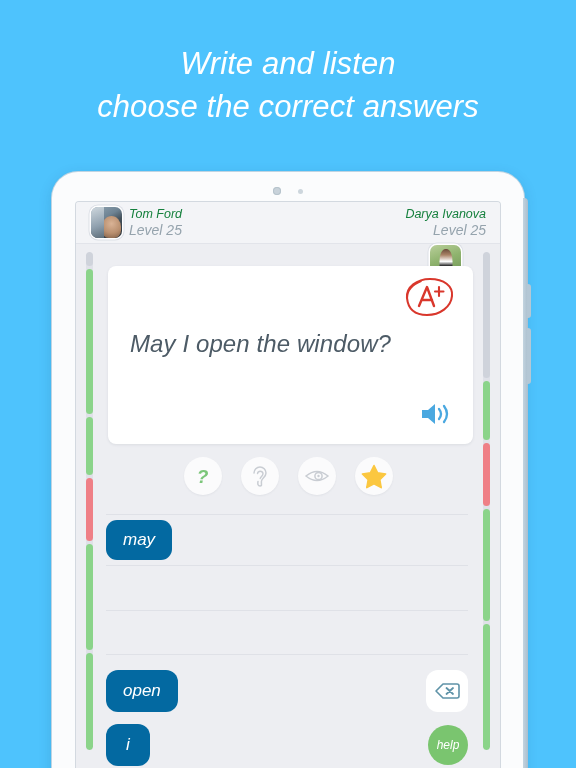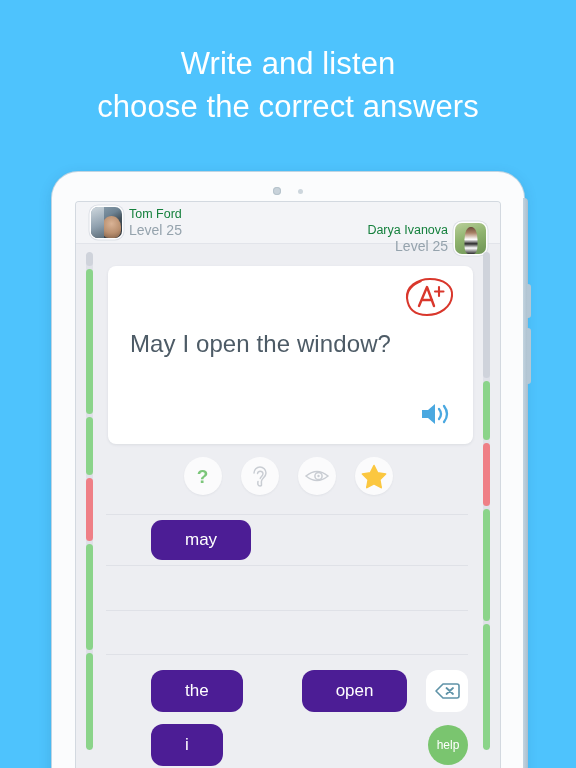--- a/index.html
+++ b/index.html
@@ -13,20 +13,21 @@
     background: #4ec3fd;
     font-family: "Liberation Sans", sans-serif;
     -webkit-font-smoothing: antialiased;
   }
 
   .promo-screen {
     position: relative;
     width: 576px;
     height: 756px;
     background: #4ec3fd;
+    font-style: italic;
   }
 
   
   .headline {
     position: absolute;
     top: 42px;
     left: 0;
     width: 576px;
     text-align: center;
     color: #ffffff;
@@ -113,21 +114,21 @@
     box-sizing: border-box;
   }
   .player {
     position: absolute;
     top: 5px;
     display: flex;
     align-items: center;
     gap: 7px;
   }
   .player.left { left: 15px; }
-  .player.right { right: 14px; flex-direction: row; margin-top: 16px; }
+  .player.right { right: 14px; flex-direction: column; }
 
   .avatar {
     width: 31px; height: 31px;
     border-radius: 7px;
     box-shadow: 0 0 0 1.5px #ffffff, 0 0 0 2.5px #dcdfe6;
     overflow: hidden;
     position: relative;
     flex: none;
   }
   .avatar-tom {
@@ -276,33 +277,32 @@
   }
   .ans-row {
     height: 50px;
     display: flex;
     align-items: center;
     gap: 10px;
   }
   .ans-row.empty { height: 44px; }
 
   .chip {
-    background: #4c1d95;
+    background: #0369a1;
     color: #ffffff;
     border-radius: 11px;
     font-size: 17px;
     height: 40px;
     min-width: 44px;
-    padding: 0 34px;
+    padding: 0 17px;
     display: inline-flex;
     align-items: center;
     justify-content: center;
     box-sizing: border-box;
     white-space: nowrap;
-    margin-left: 45px;
   }
 
   
   .bank {
     position: absolute;
     left: 30px;
     top: 452px;
     width: 362px;
     border-top: 1px solid #dfe1e7;
     padding-top: 15px;
@@ -443,21 +443,20 @@
         <div class="ans-row" id="answer-row">
             <div class="chip">may</div>
           </div>
         <div class="ans-rule"></div>
         <div class="ans-row empty"></div>
         <div class="ans-rule"></div>
       </div>
 
       <div class="bank">
         <div class="bank-row" id="bank-row-1">
-          <div class="chip">the</div>
             <div class="chip">open</div>
             <div class="backspace">
             <svg width="26" height="20" viewBox="0 0 26 20">
               <path d="M9 3 L23 3 A2 2 0 0 1 25 5 L25 15 A2 2 0 0 1 23 17 L9 17 L2 10 Z" fill="none" stroke="#5f93a8" stroke-width="1.6" stroke-linejoin="round"></path>
               <path d="M12.5 7 L19 13 M19 7 L12.5 13" fill="none" stroke="#5f93a8" stroke-width="1.8" stroke-linecap="round"></path>
             </svg>
           </div>
         </div>
         <div class="bank-row" id="bank-row-2">
           <div class="chip">i</div>

